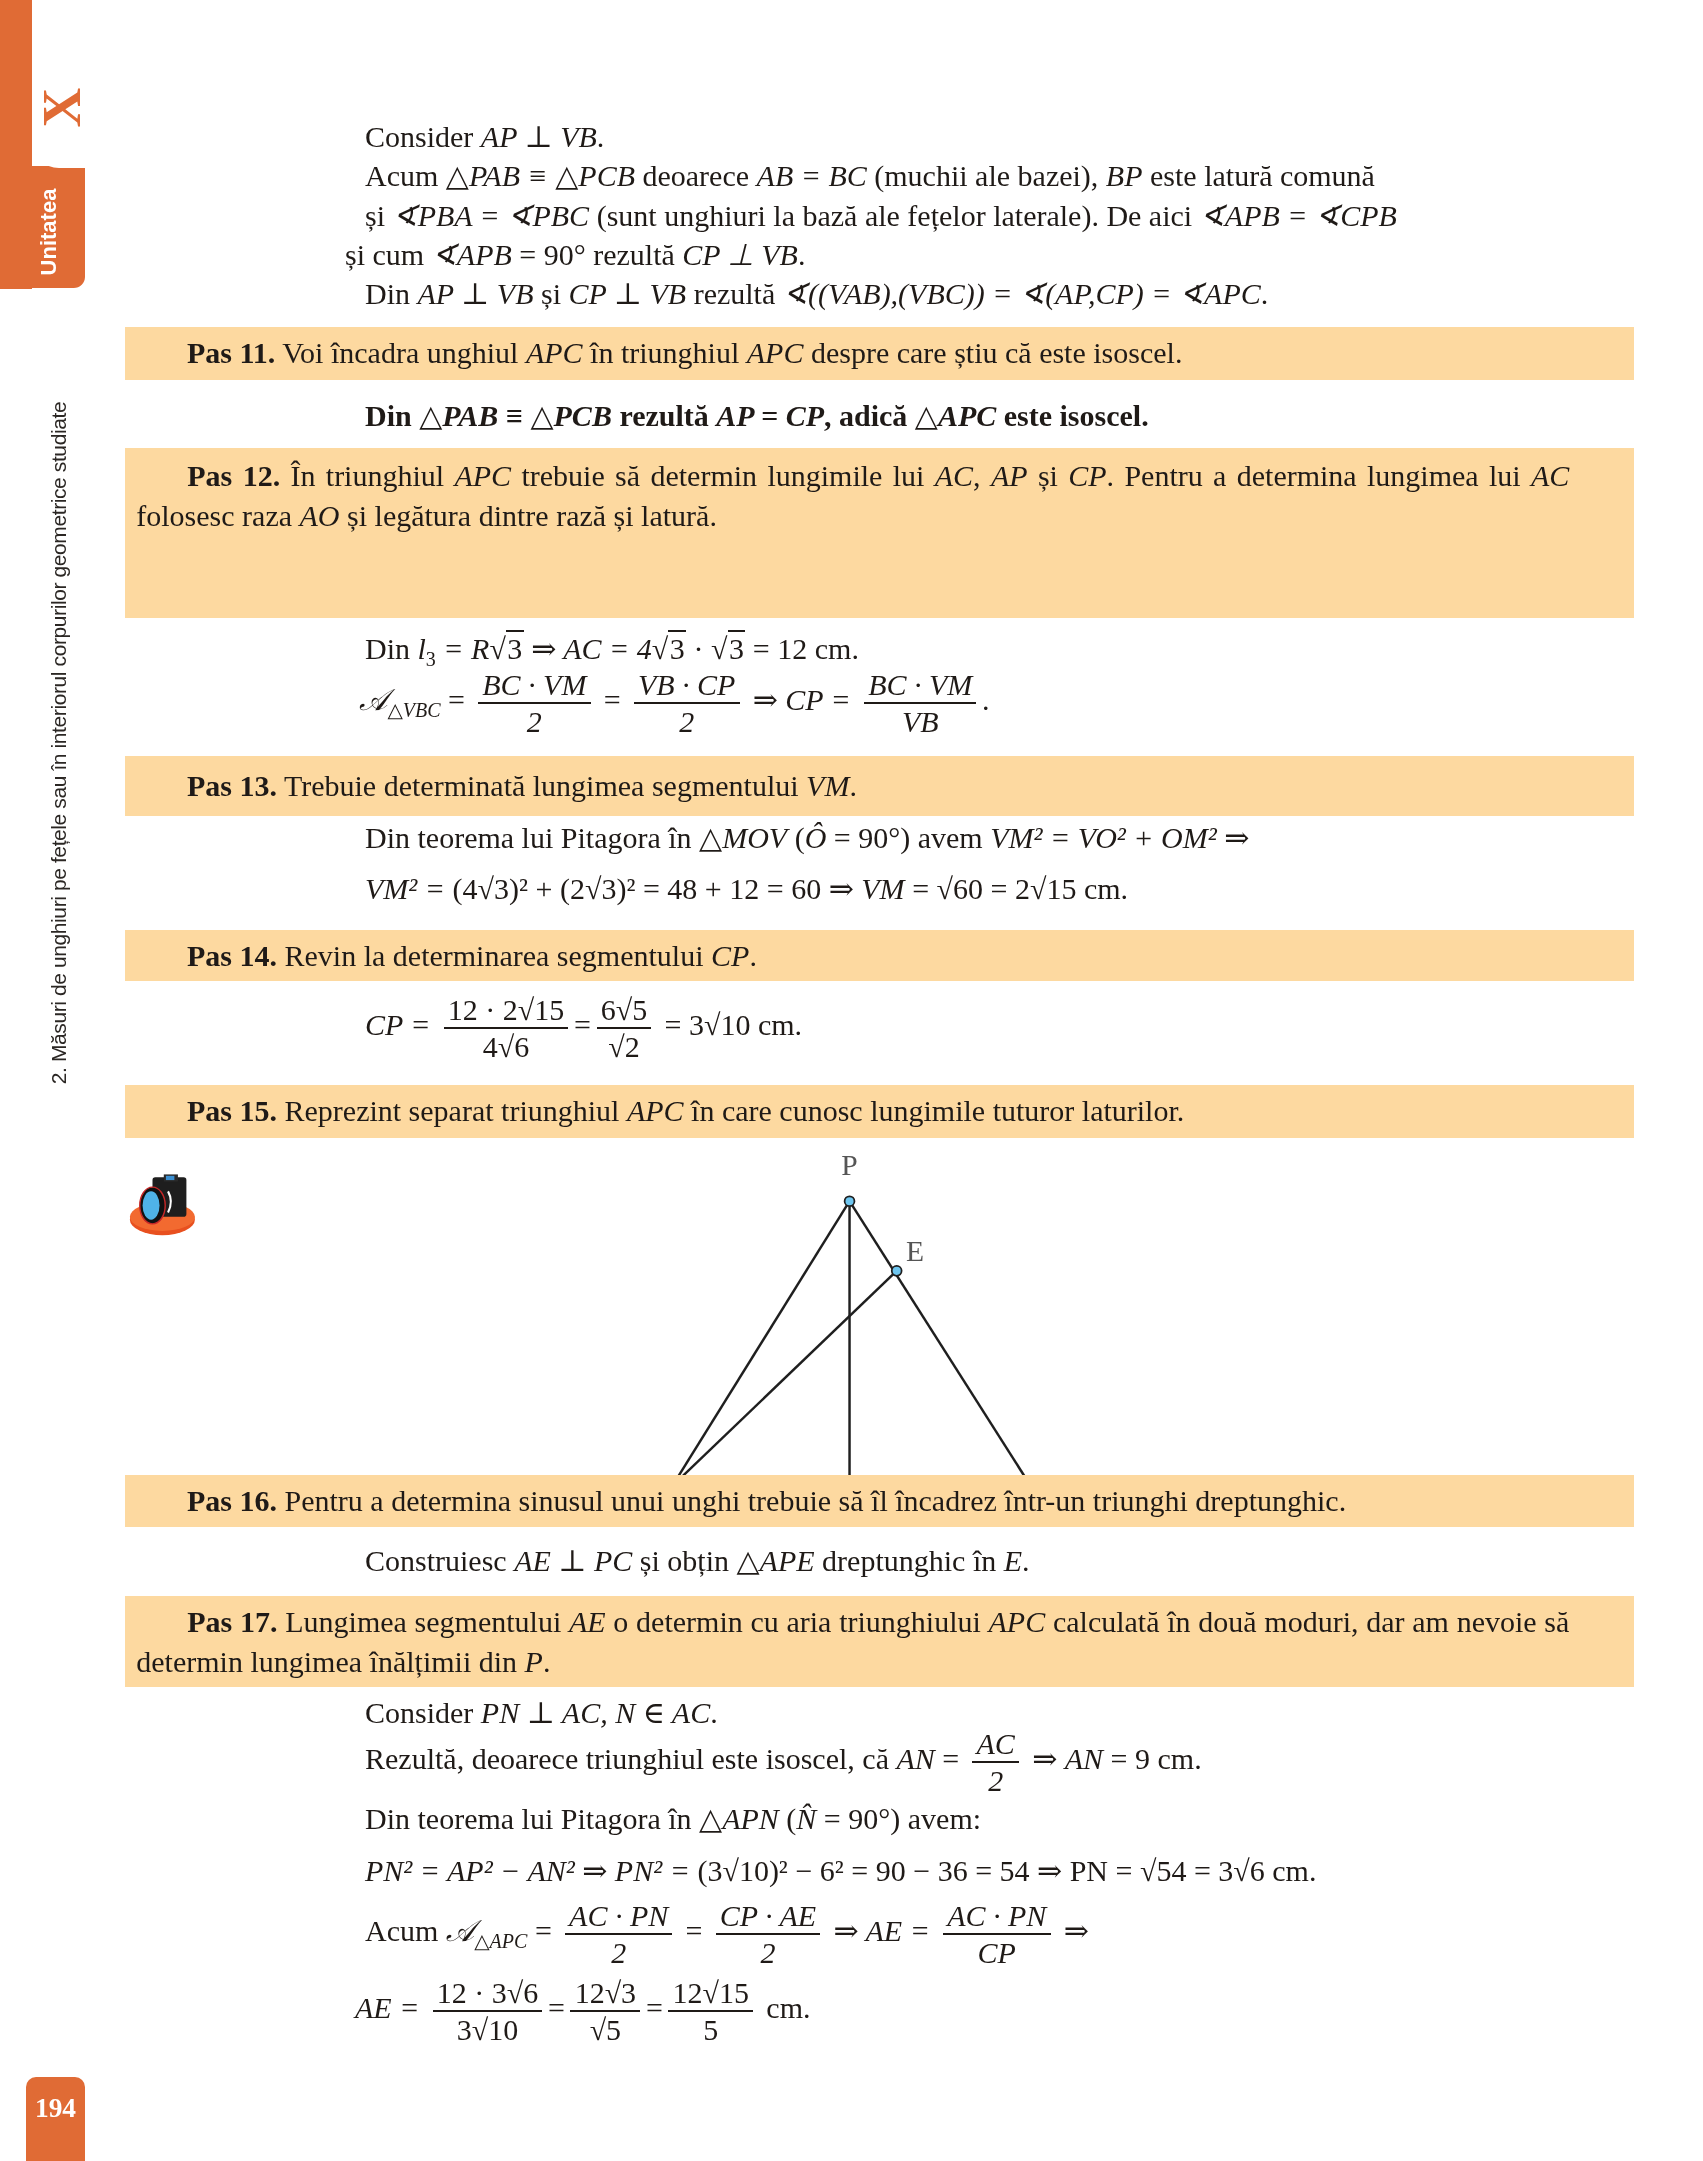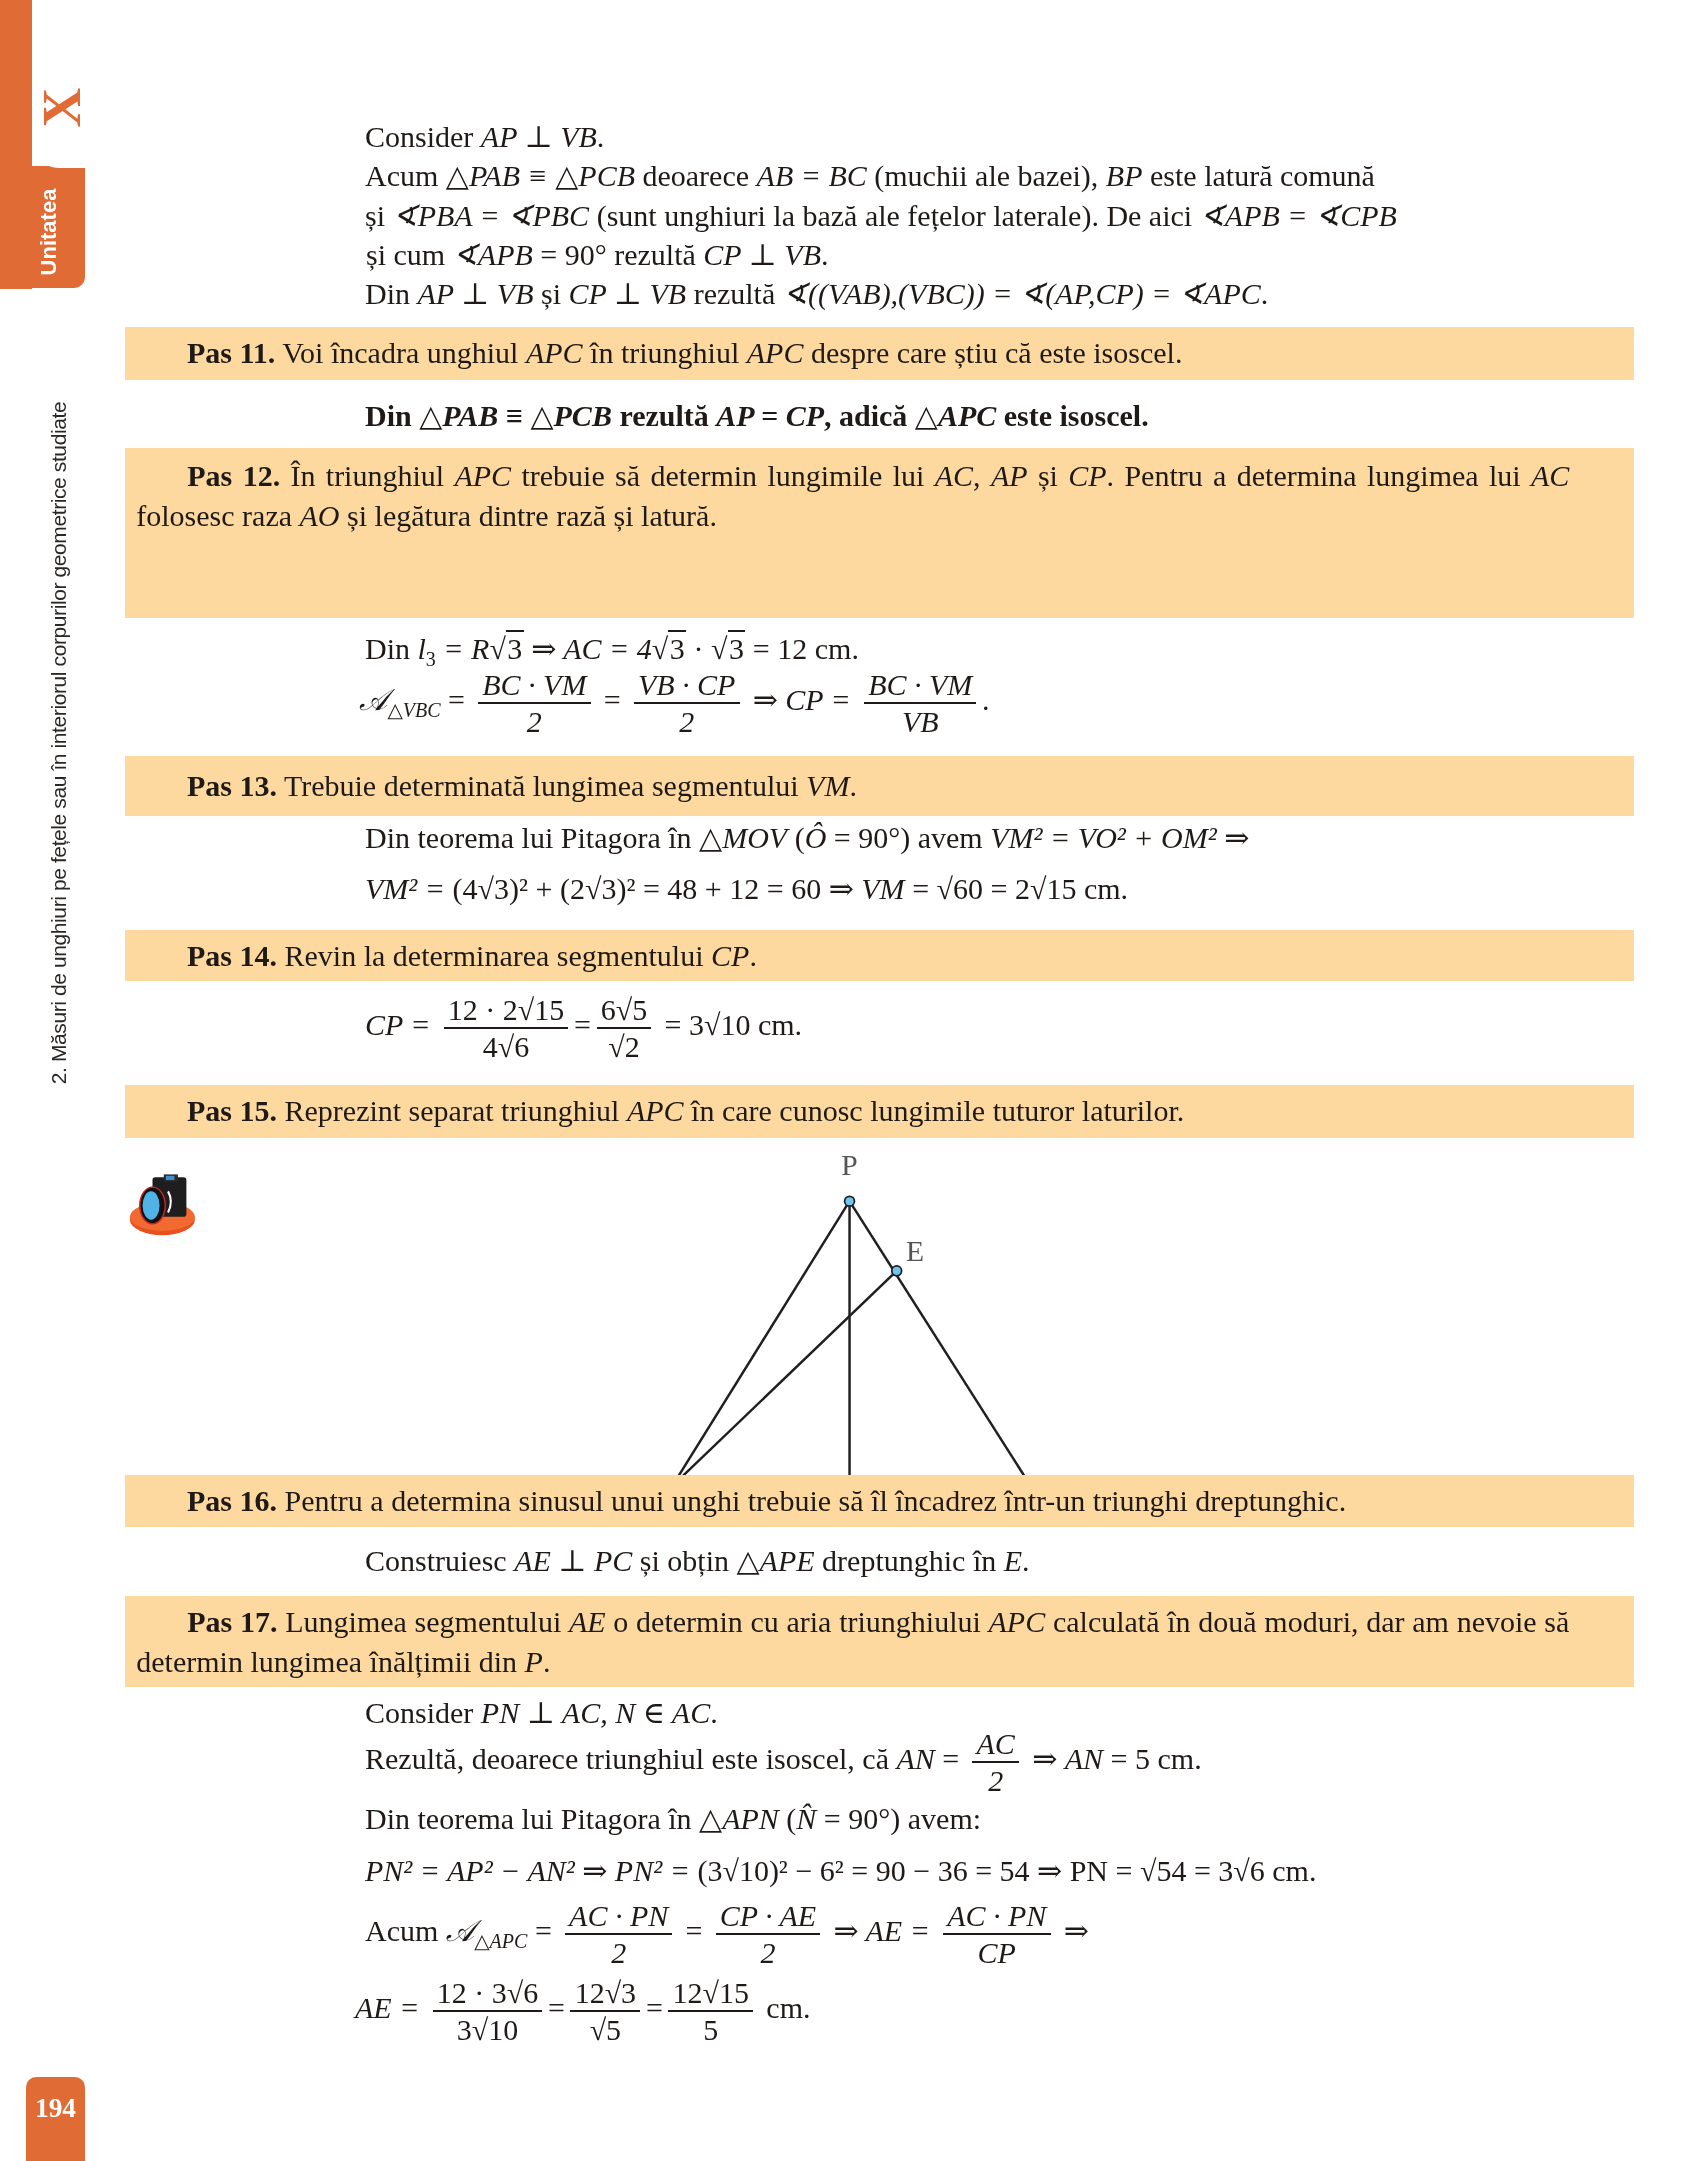--- a/index.html
+++ b/index.html
@@ -49,21 +49,21 @@
 
 <div class="abs txt" style="left:365px; top:117px;">
   <span>Consider </span><span class="m">AP ⊥ VB</span><span>.</span>
 </div>
 <div class="abs txt" style="left:365px; top:156px;">
   <span>Acum </span><span class="m">△PAB ≡ △PCB</span><span> deoarece </span><span class="m">AB = BC</span><span> (muchii ale bazei), </span><span class="m">BP</span><span> este latură comună</span>
 </div>
 <div class="abs txt" style="left:365px; top:196px;">
   <span>și </span><span class="m">∢PBA = ∢PBC</span><span> (sunt unghiuri la bază ale fețelor laterale). De aici </span><span class="m">∢APB = ∢CPB</span>
 </div>
-<div class="abs txt" style="left:366px; top:235px;">
+<div class="abs txt" style="left:345px; top:235px;font-family:Liberation Serif, serif;">
   <span>și cum </span><span class="m">∢APB</span><span> = 90° rezultă </span><span class="m">CP ⊥ VB</span><span>.</span>
 </div>
 <div class="abs txt" style="left:365px; top:274px;">
   <span>Din </span><span class="m">AP ⊥ VB</span><span> și </span><span class="m">CP ⊥ VB</span><span> rezultă </span><span class="m">∢((VAB),(VBC)) = ∢(AP,CP) = ∢APC</span><span>.</span>
 </div>
 
 <div class="abs box" style="top:327px; height:53px;">
   <div class="txt" style="left:62px; top:6.3px;">
     <span class="b">Pas 11.</span><span> Voi încadra unghiul </span><span class="m">APC</span><span> în triunghiul </span><span class="m">APC</span><span> despre care știu că este isoscel.</span>
   </div>
@@ -155,21 +155,21 @@
 
 <div class="abs box" style="top:1596px; height:91px;">
   <div class="txt par" style="left:11.3px; top:5.6px; width:1433px; text-indent:51px;">
     <span class="b">Pas 17.</span><span> Lungimea segmentului </span><span class="m">AE</span><span> o determin cu aria triunghiului </span><span class="m">APC</span><span> calculată în două moduri, dar am nevoie să determin lungimea înălțimii din </span><span class="m">P</span><span>.</span>
   </div>
 </div>
 <div class="abs txt" style="left:365px; top:1693px;">
   <span>Consider </span><span class="m">PN ⊥ AC, N ∈ AC</span><span>.</span>
 </div>
 <div class="abs txt" style="left:365px; top:1726px;">
-  <span>Rezultă, deoarece triunghiul este isoscel, că </span><span class="m">AN</span><span> = </span><span class="frac m"><span class="num">AC</span><span>2</span></span><span> ⇒ </span><span class="m">AN</span><span> = 5 cm.</span>
+  <span>Rezultă, deoarece triunghiul este isoscel, că </span><span class="m">AN</span><span> = </span><span class="frac m"><span class="num">AC</span><span>2</span></span><span> ⇒ </span><span class="m">AN</span><span> = 9 cm.</span>
 </div>
 <div class="abs txt" style="left:365px; top:1799px;">
   <span>Din teorema lui Pitagora în </span><span class="m">△APN</span><span> (</span><span class="m">N̂</span><span> = 90°) avem:</span>
 </div>
 <div class="abs txt" style="left:365px; top:1851px;">
   <span class="m">PN² = AP² − AN² ⇒ PN² = </span><span>(3√10)²</span><span> − 6² = 90 − 36 = 54 ⇒ PN = √54 = 3√6 cm.</span>
 </div>
 <div class="abs txt" style="left:365px; top:1898px;">
   <span>Acum </span><span class="m">𝒜</span><sub class="m">△APC</sub><span> = </span><span class="frac m"><span class="num">AC · PN</span><span>2</span></span><span> = </span><span class="frac m"><span class="num">CP · AE</span><span>2</span></span><span class="m"> ⇒ AE = </span><span class="frac m"><span class="num">AC · PN</span><span>CP</span></span><span> ⇒</span>
 </div>

